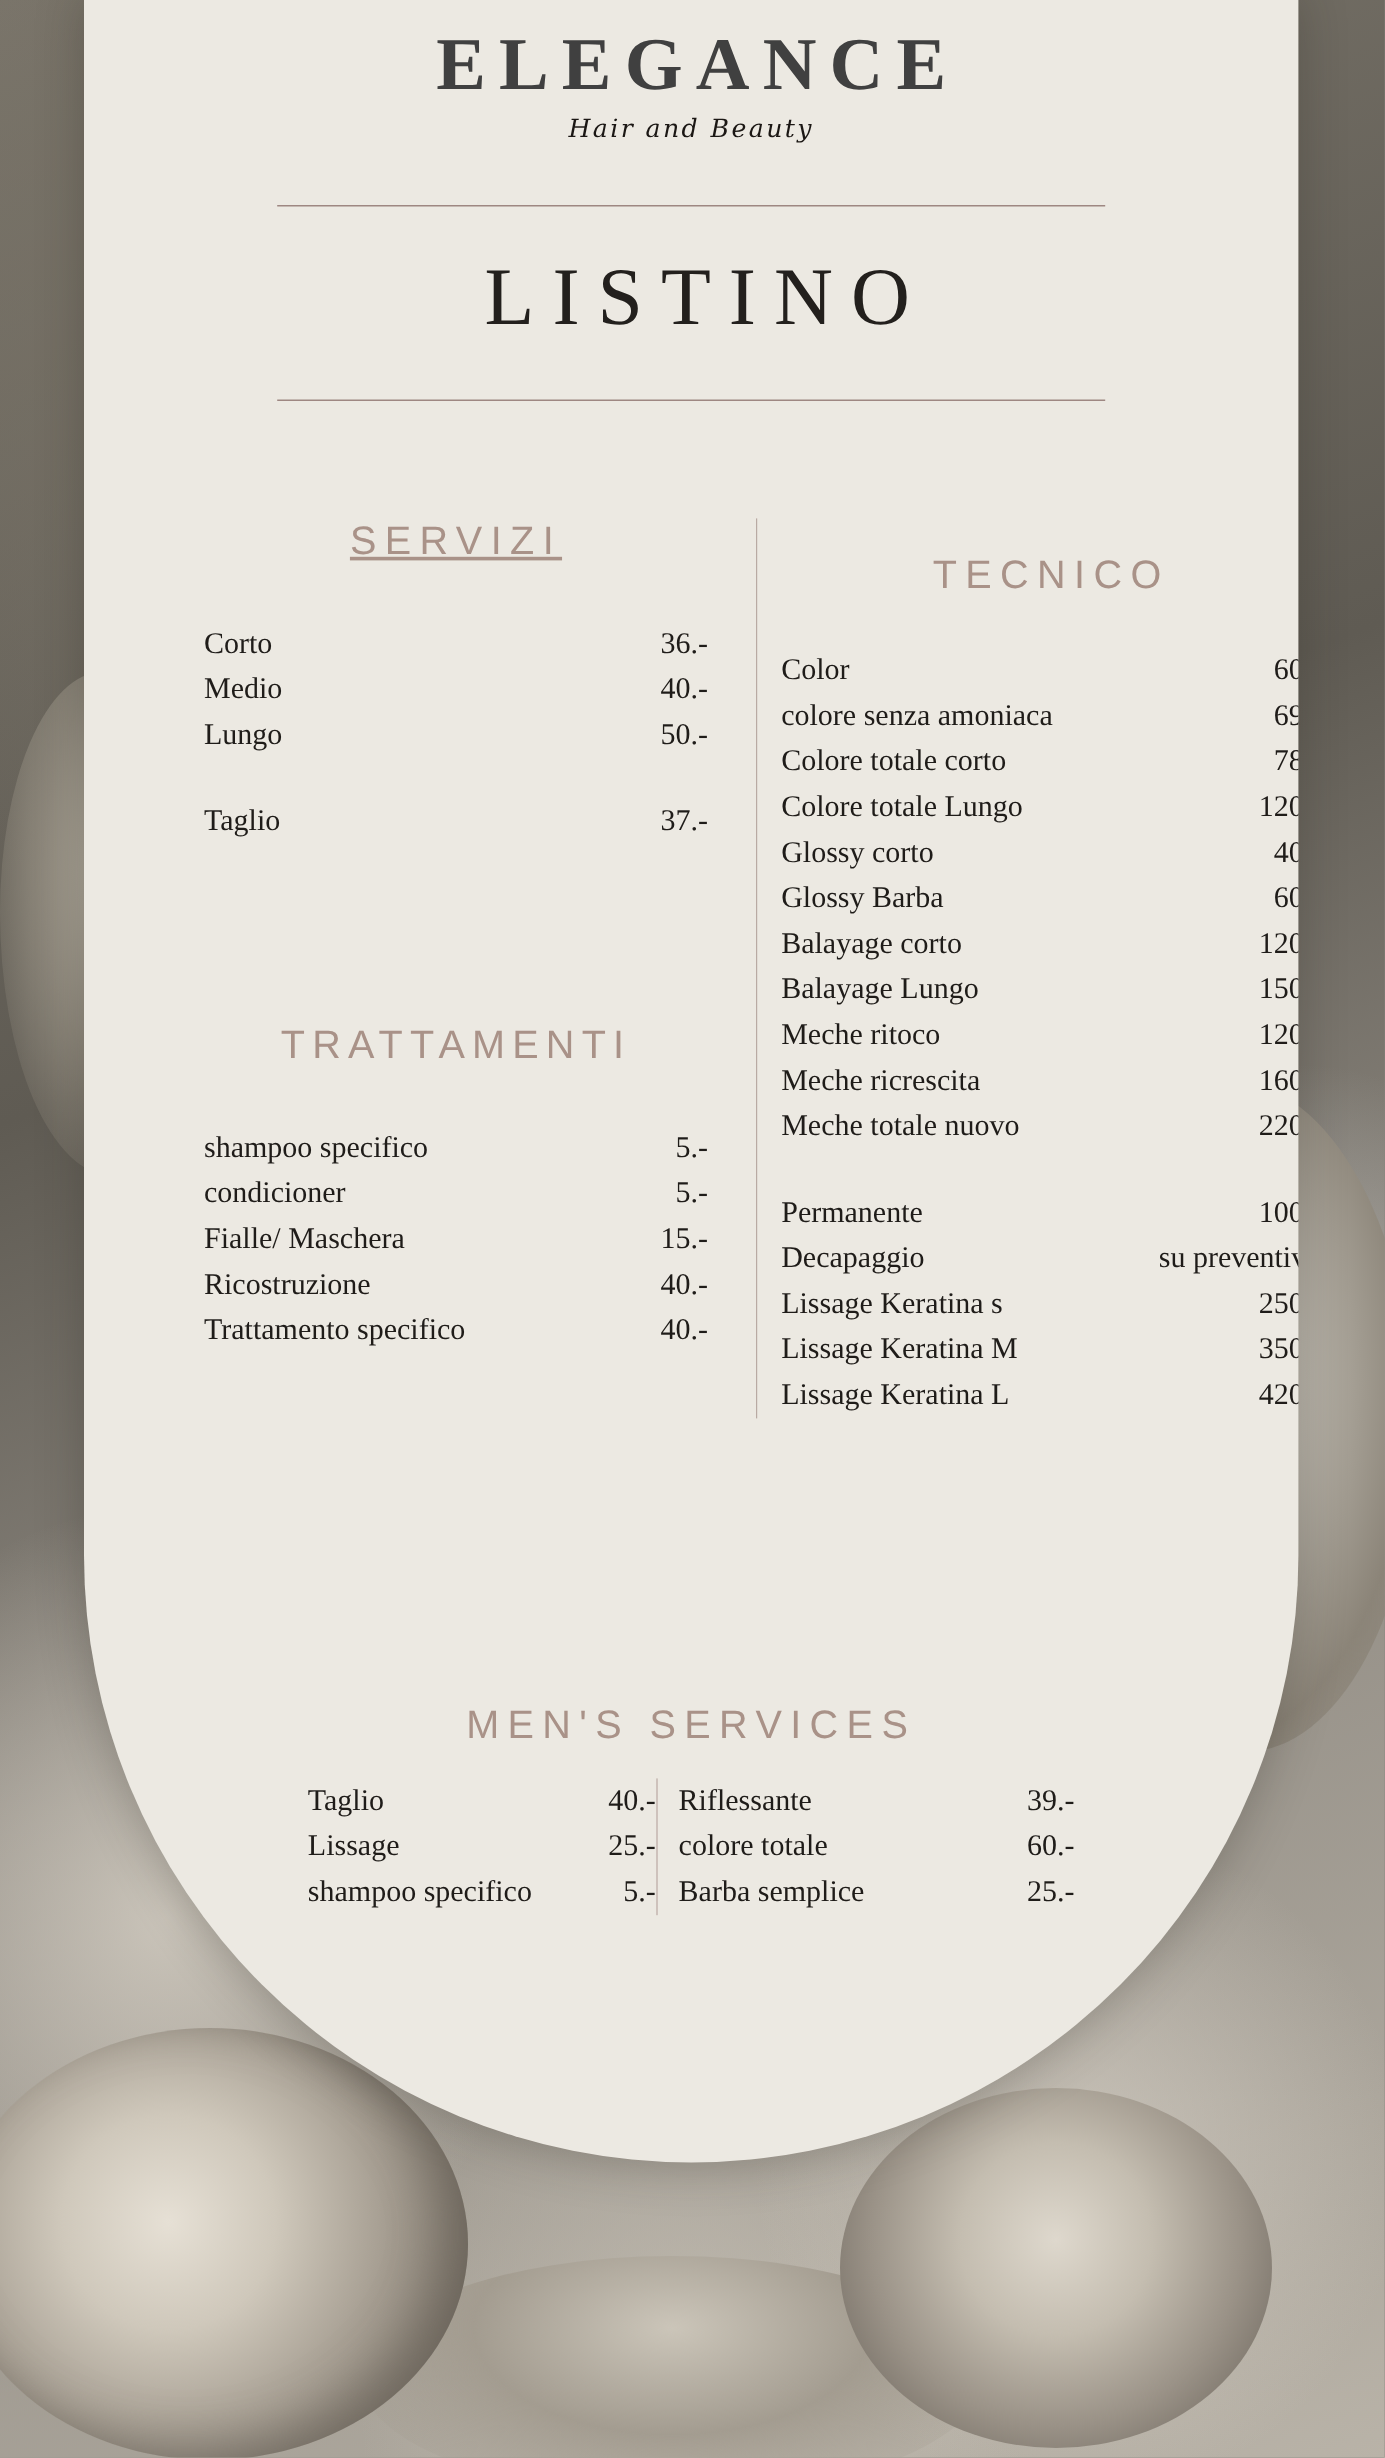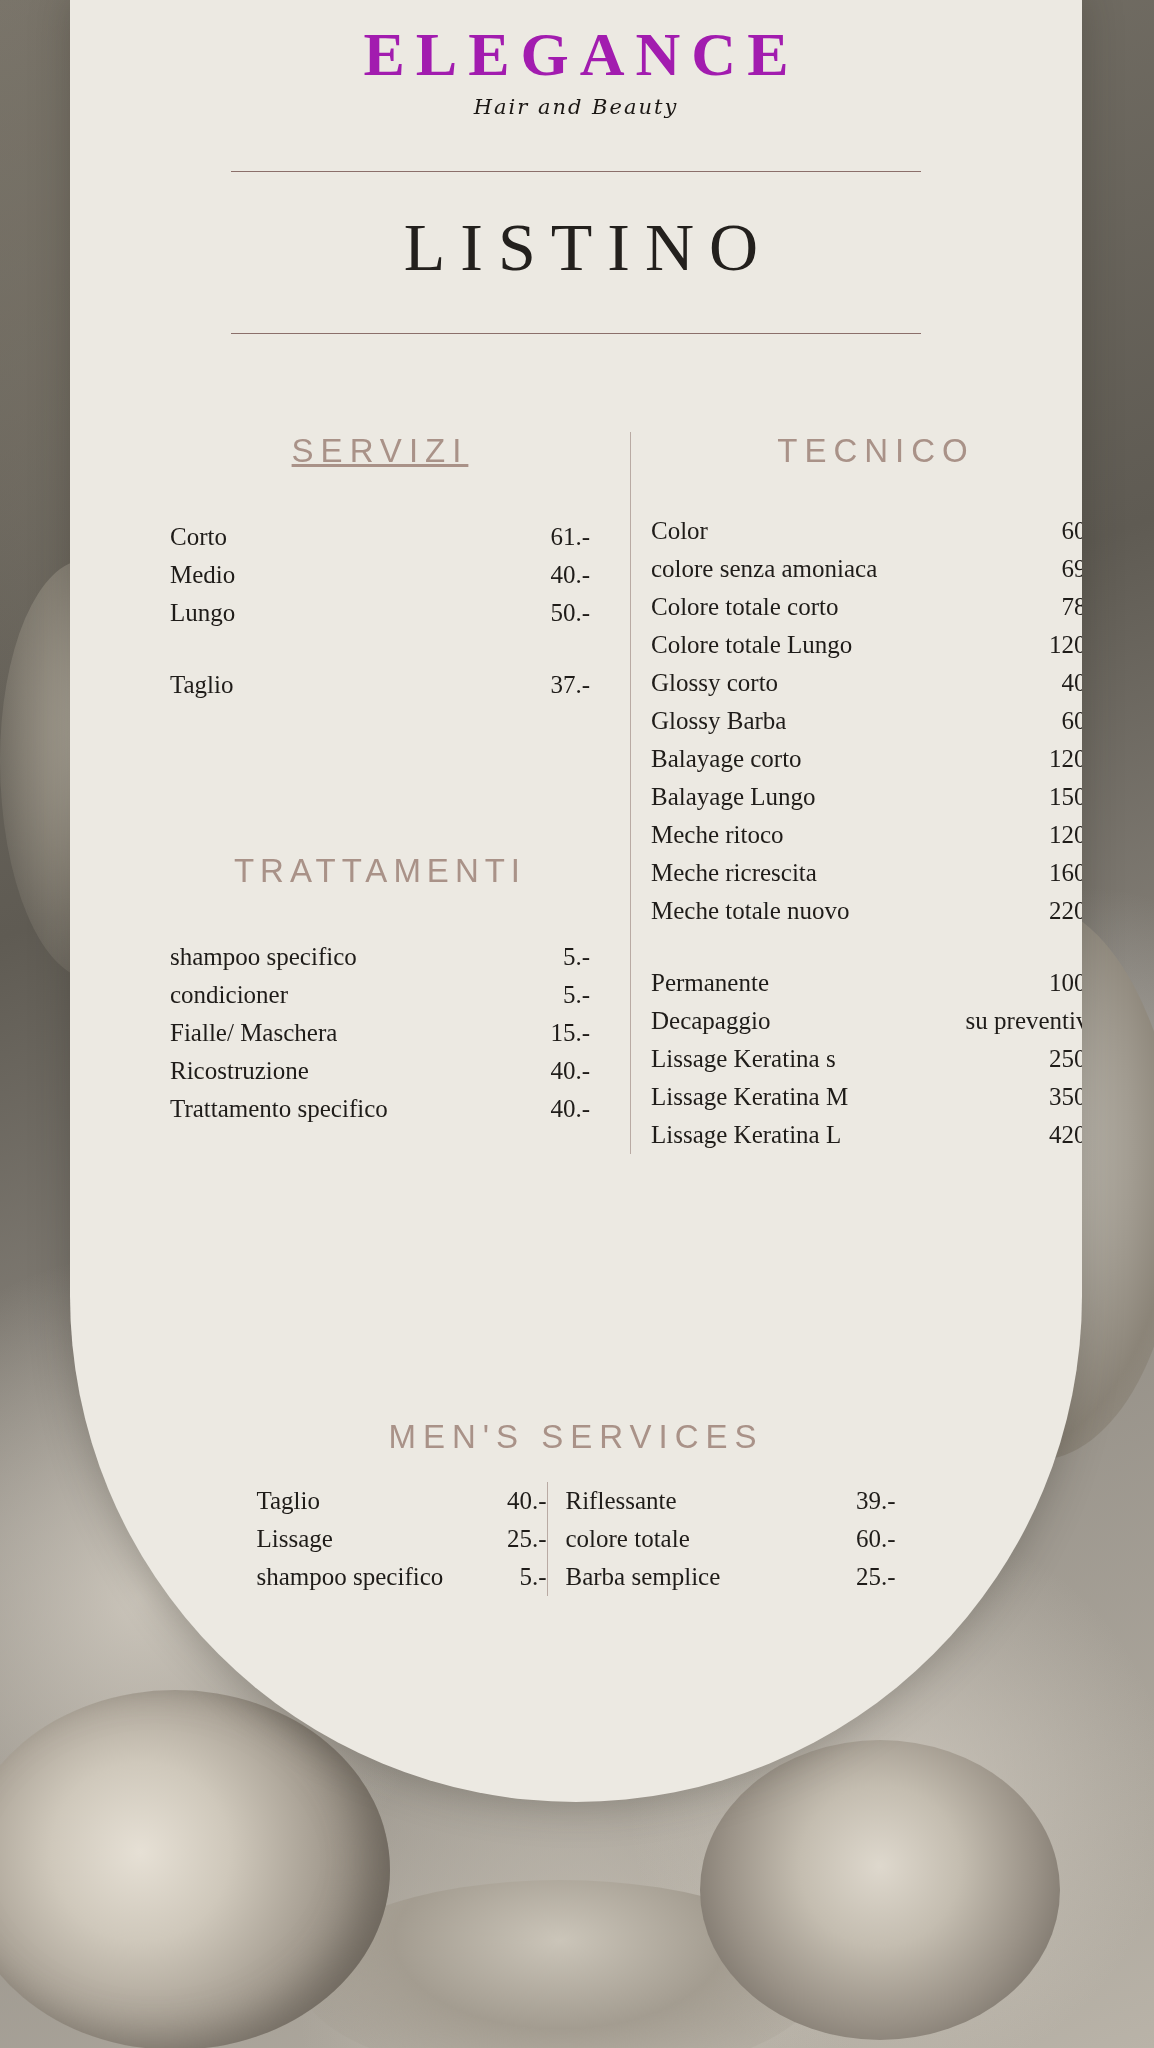--- a/index.html
+++ b/index.html
@@ -71,21 +71,21 @@
 
   .brand {
     text-align: center;
     margin-top: 30px;
   }
   .brand-name {
     font-family: "Liberation Serif", serif;
     font-weight: bold;
     font-size: 62px;
     letter-spacing: 11px;
-    color: #a21caf;
+    color: #404040;
     line-height: 1.05;
     padding-left: 11px;
   }
   .brand-sub {
     font-family: "DejaVu Serif", serif;
     font-style: italic;
     font-size: 21px;
     letter-spacing: 2px;
     color: #1b1714;
     margin-top: 8px;
@@ -195,21 +195,21 @@
   <div class="rule rule-bottom"></div>
 
   <div class="columns">
 
     <div class="col-left">
       <div class="section-title" style="text-align:center; margin-bottom:48px;text-decoration:underline;">SERVIZI</div>
 
       <div>
         <div class="price-row">
           <span class="label">Corto</span>
-          <span class="price">61.-</span>
+          <span class="price">36.-</span>
         </div>
         <div class="price-row">
           <span class="label">Medio</span>
           <span class="price">40.-</span>
         </div>
         <div class="price-row">
           <span class="label">Lungo</span>
           <span class="price">50.-</span>
         </div>
         <div class="gap"></div>
@@ -239,21 +239,21 @@
           <span class="price">40.-</span>
         </div>
         <div class="price-row">
           <span class="label">Trattamento specifico</span>
           <span class="price">40.-</span>
         </div>
       </div>
     </div>
 
     <div class="col-right">
-      <div class="section-title" style="text-align:center; margin-bottom:42px; ">TECNICO</div>
+      <div class="section-title" style="text-align:center; margin-bottom:42px; margin-top:28px;">TECNICO</div>
 
       <div>
         <div class="price-row">
           <span class="label">Color</span>
           <span class="price">60.-</span>
         </div>
         <div class="price-row">
           <span class="label">colore senza amoniaca</span>
           <span class="price">69.-</span>
         </div>

